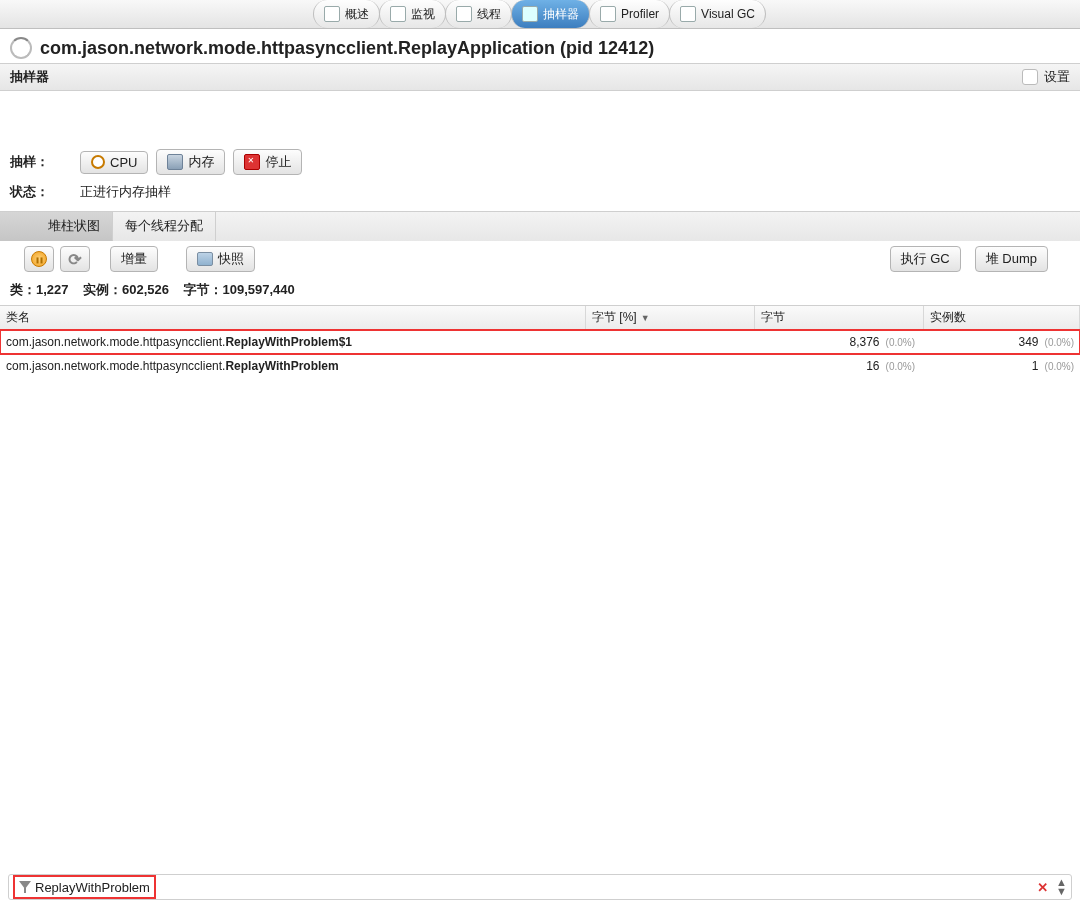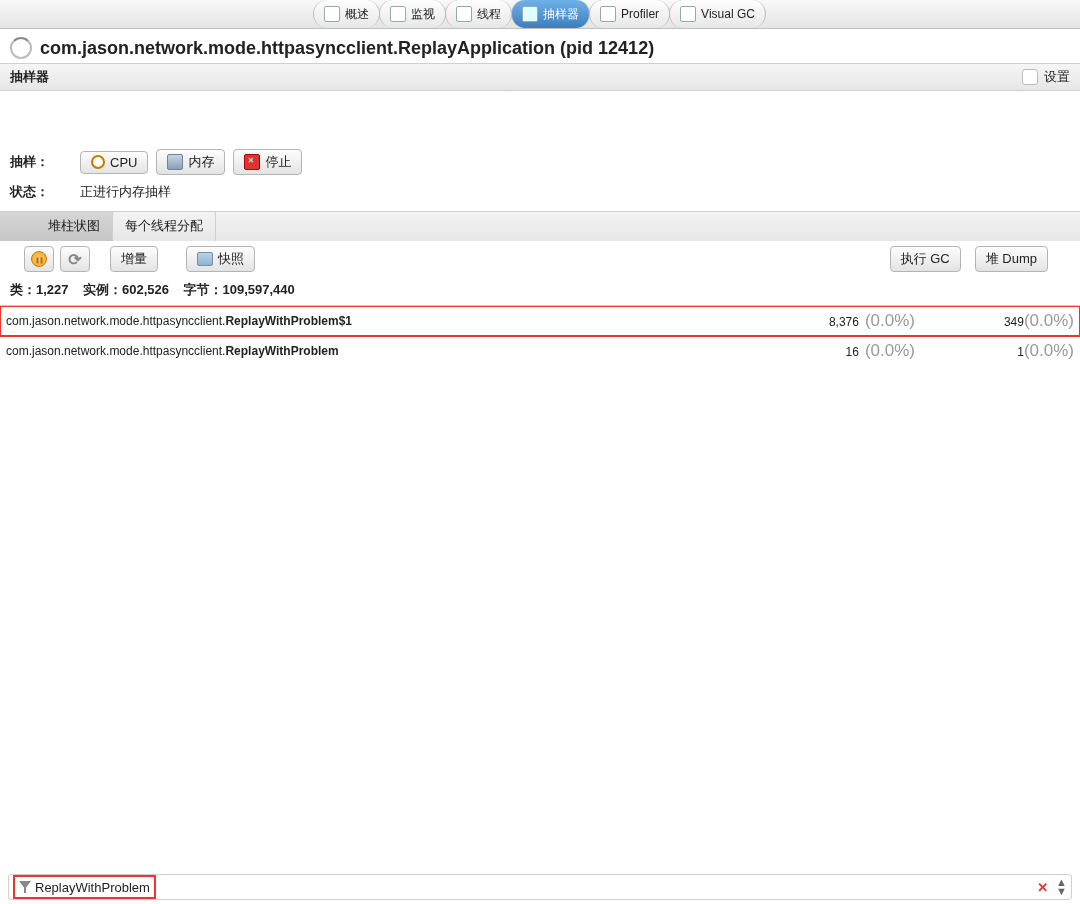--- a/index.html
+++ b/index.html
@@ -205,22 +205,22 @@
 .trow.hl {
   outline: 2px solid #e33;
   outline-offset: -1px;
 }
 .td {
   padding: 4px 6px;
 }
 .td.c1 { width: 573px; white-space: nowrap; }
 .td.c2 { width: 156px; text-align: right; display:flex; justify-content:flex-end; align-items:baseline; gap:6px;}
 .td.c3 { width: 156px; text-align: right; display:flex; justify-content:flex-end; align-items:baseline; gap:6px;}
-.td.c4 { flex:1; text-align: right; display:flex; justify-content:flex-end; align-items:baseline; }
-.pct { color:#999; font-size:17px; }
+.td.c4 { flex:1; text-align: right; display:flex; justify-content:flex-end; align-items:baseline; gap:6px;}
+.pct { color:#999; font-size:10px; }
 
 .filter-bar {
   position: absolute;
   bottom: 4px;
   left: 8px;
   right: 8px;
   height: 24px;
   border: 1px solid #cfcfcf;
   border-radius: 3px;
   background: #fff;
@@ -347,20 +347,26 @@
 
 <div class="stats-line">
   <span>类：</span><span>1,227</span>
   &nbsp;&nbsp;
   <span>实例：</span><span>602,526</span>
   &nbsp;&nbsp;
   <span>字节：</span><span>109,597,440</span>
 </div>
 
 <div class="table-wrap">
+  <div class="thead">
+    <div class="th c1"><span>类名</span></div>
+    <div class="th c2"><span>字节 [%]</span><span class="sort">▼</span></div>
+    <div class="th c3"><span>字节</span></div>
+    <div class="th c4"><span>实例数</span></div>
+  </div>
   <div id="rows">
       <div class="trow hl">
         <div class="td c1">com.jason.network.mode.httpasyncclient.<b>ReplayWithProblem$1</b></div>
         <div class="td c2"></div>
         <div class="td c3">
           <span>8,376</span>
           <span class="pct">(0.0%)</span>
         </div>
         <div class="td c4">
           <span>349</span>

